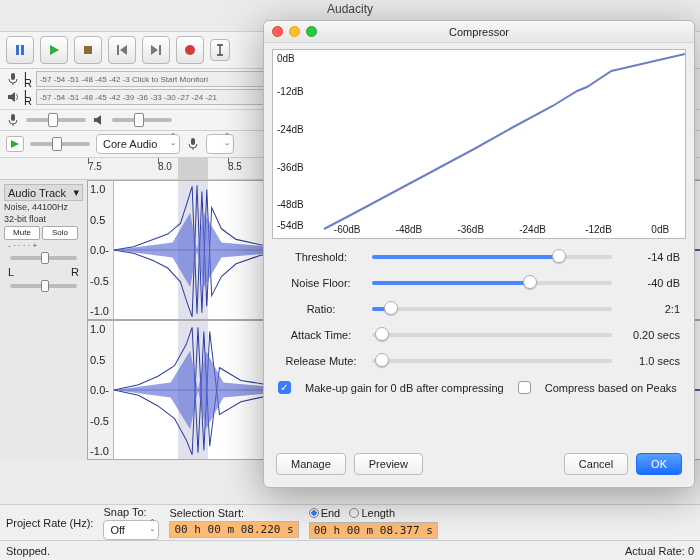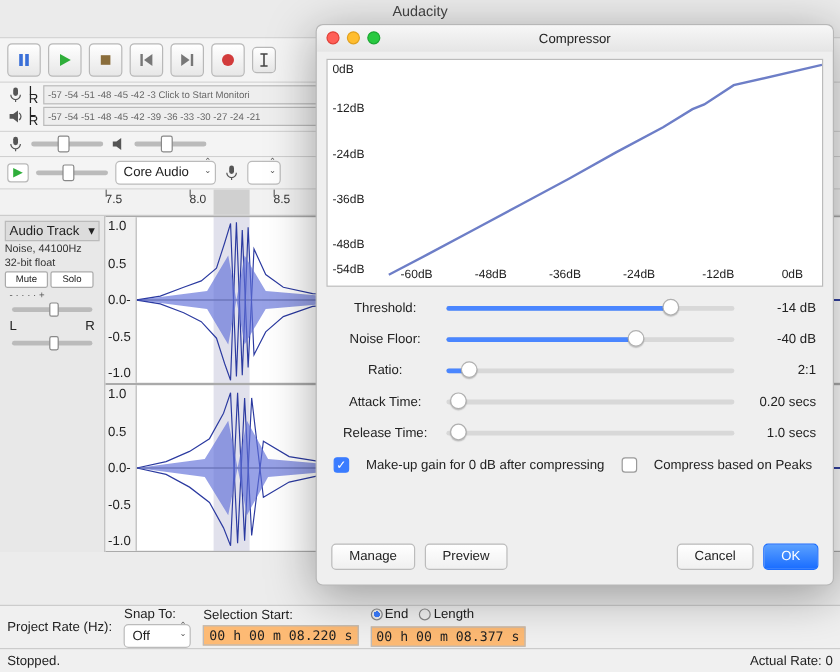--- a/index.html
+++ b/index.html
@@ -322,21 +322,21 @@
       <span class="pval">2:1</span>
       </div>
     <div class="prow">
         <span class="plabel">Attack Time:</span>
       <div class="slider-track">
           <div class="slider-knob" style="left:4%"></div>
         </div>
       <span class="pval">0.20 secs</span>
       </div>
     <div class="prow">
-        <span class="plabel">Release Time:</span>
+        <span class="plabel">Release Mute:</span>
       <div class="slider-track">
           <div class="slider-knob" style="left:4%"></div>
         </div>
       <span class="pval">1.0 secs</span>
       </div>
   </div>
 
   <div class="checks">
     <span class="chk checked">✓</span>
     <span>Make-up gain for 0 dB after compressing</span>

